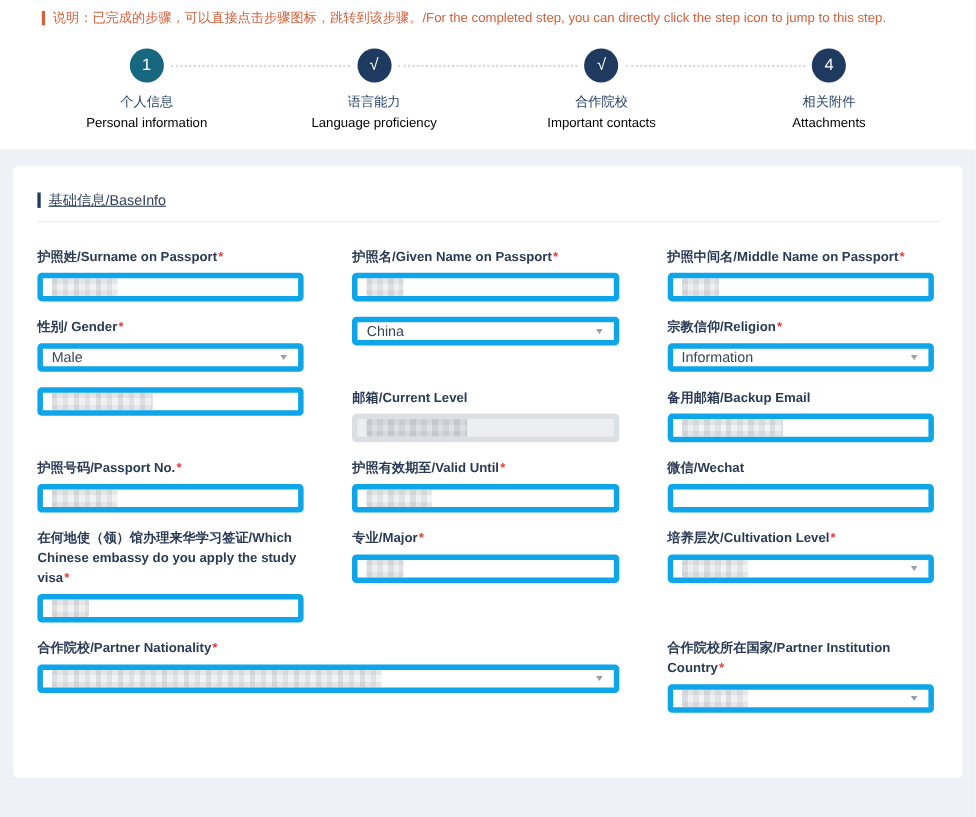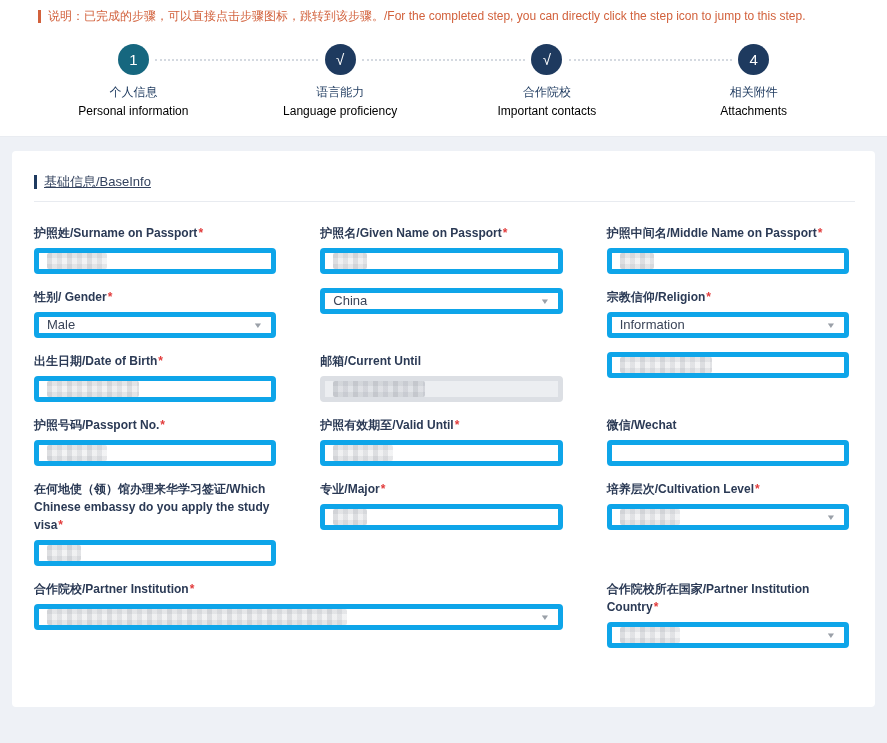--- a/index.html
+++ b/index.html
@@ -217,32 +217,32 @@
       </div>
       <div class="field">
         <label class="lbl"><span>宗教信仰/Religion</span><span class="req">*</span></label>
         <div class="control">
             <span>Information</span>
             <span class="caret">▼</span>
           </div>
       </div>
 
       <div class="field">
-        <label class="lbl"><span>出生日期/Date of Birth</span><span class="req">*</span></label>
         <div class="control">
             <span class="mosaic w-md"></span>
           </div>
       </div>
       <div class="field">
-        <label class="lbl"><span>邮箱/Current Until</span><span class="req"></span></label>
+        <label class="lbl"><span>邮箱/Current Level</span><span class="req"></span></label>
         <div class="control disabled">
             <span class="mosaic w-md"></span>
           </div>
       </div>
       <div class="field">
+        <label class="lbl"><span>备用邮箱/Backup Email</span><span class="req"></span></label>
         <div class="control">
             <span class="mosaic w-md"></span>
           </div>
       </div>
 
       <div class="field">
         <label class="lbl"><span>护照号码/Passport No.</span><span class="req">*</span></label>
         <div class="control">
             <span class="mosaic w-sm"></span>
           </div>
@@ -272,21 +272,21 @@
       </div>
 
       <div class="field">
         <label class="lbl"><span>培养层次/Cultivation Level</span><span class="req">*</span></label>
         <div class="control">
             <span class="mosaic w-sm"></span>
             <span class="caret">▼</span>
           </div>
       </div>
       <div class="field span2">
-        <label class="lbl"><span>合作院校/Partner Institution</span><span class="req">*</span></label>
+        <label class="lbl"><span>合作院校/Partner Nationality</span><span class="req">*</span></label>
         <div class="control">
             <span class="mosaic w-xl"></span>
             <span class="caret">▼</span>
           </div>
       </div>
 
       <div class="field">
         <label class="lbl"><span>合作院校所在国家/Partner Institution Country</span><span class="req">*</span></label>
         <div class="control">
             <span class="mosaic w-sm"></span>

